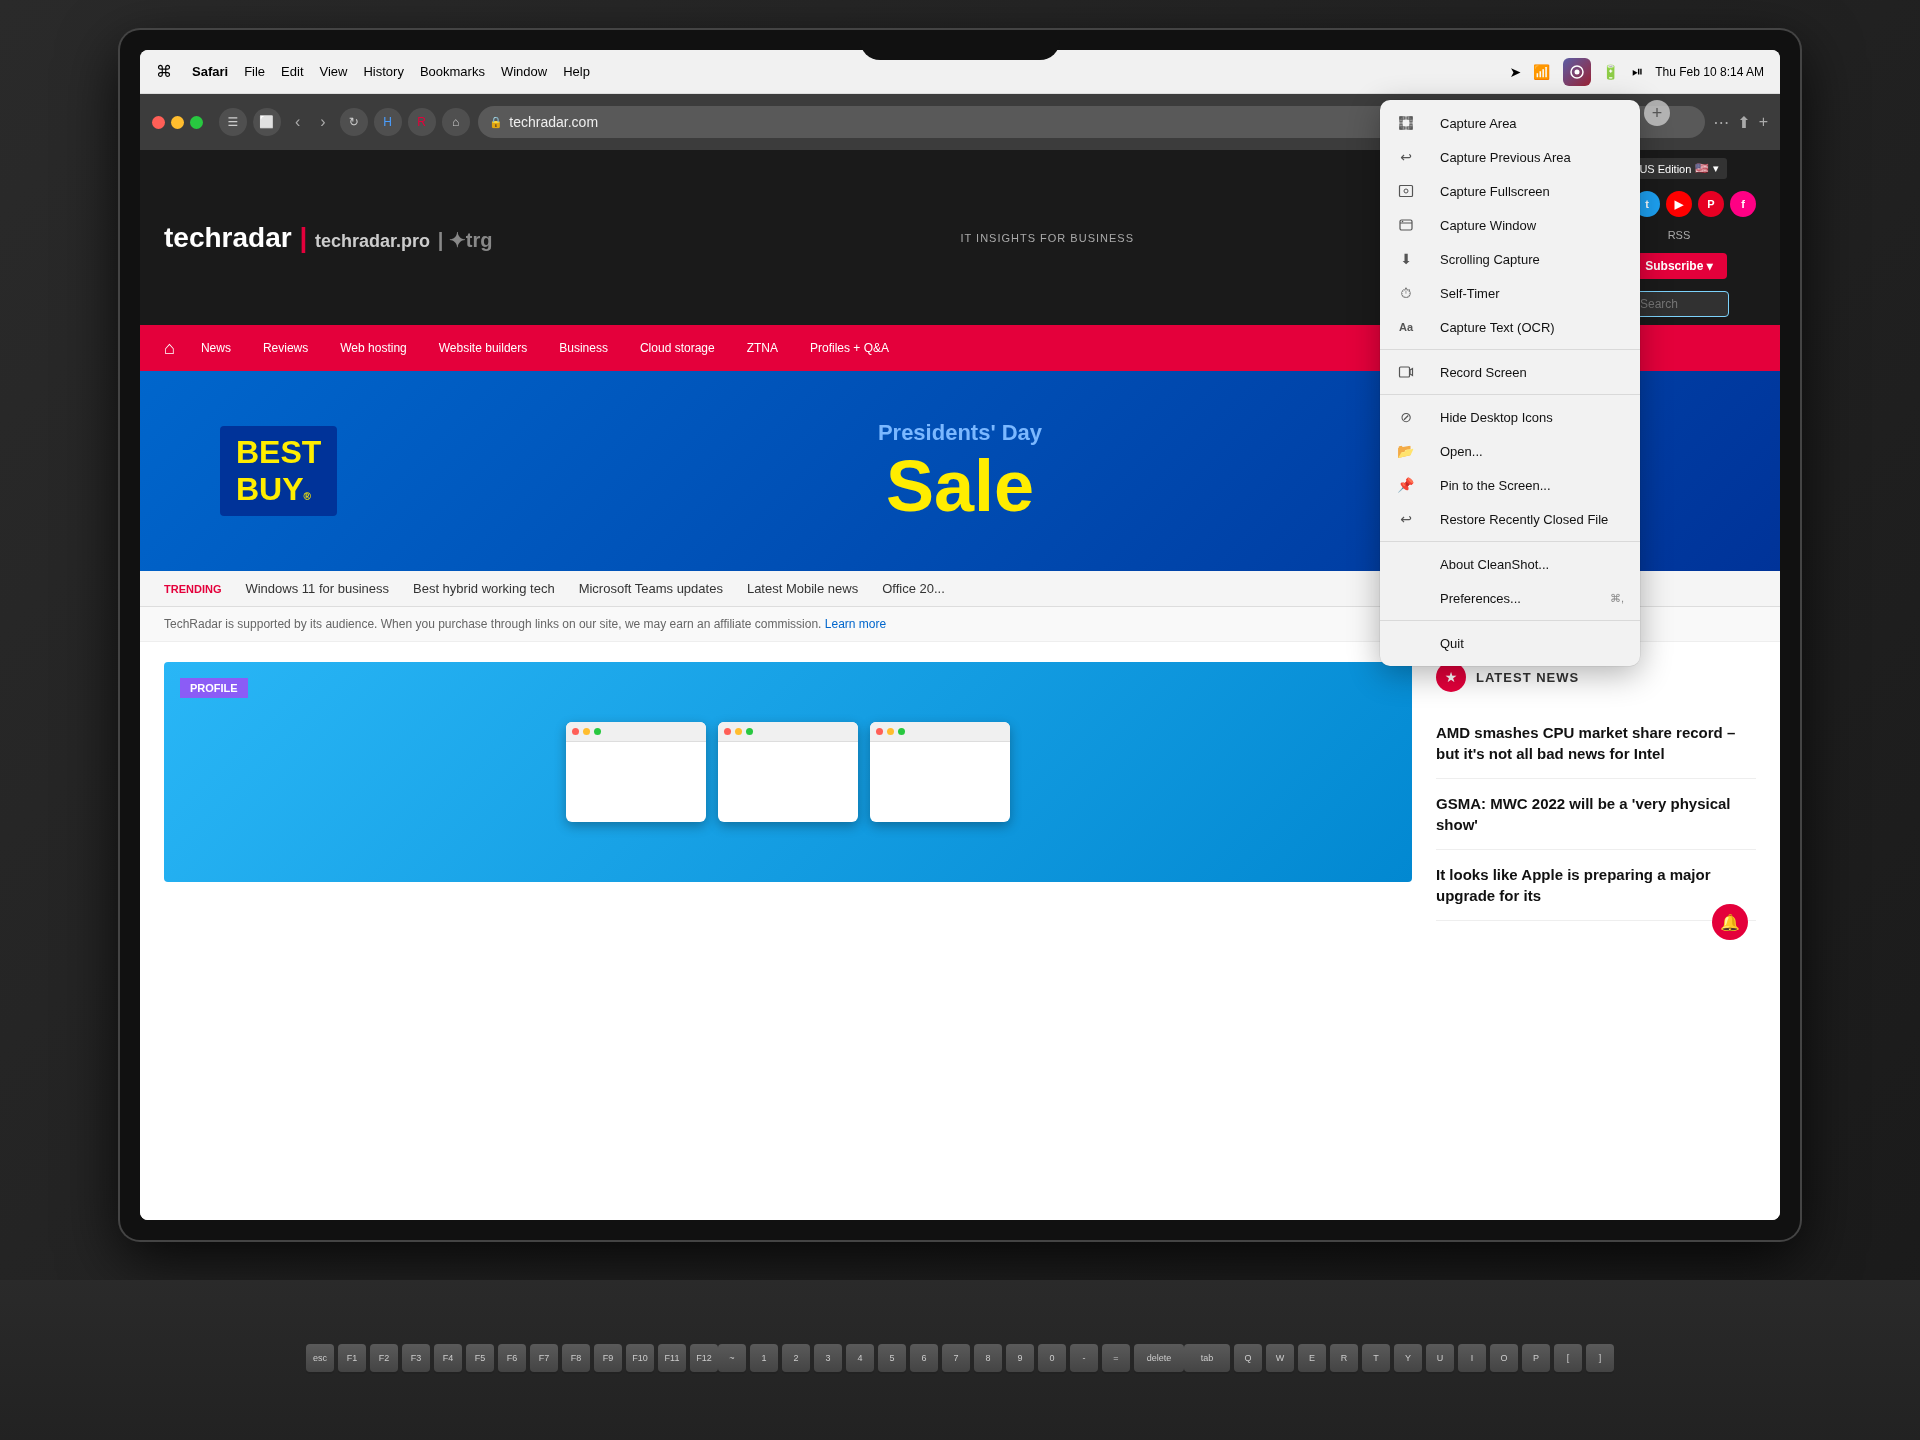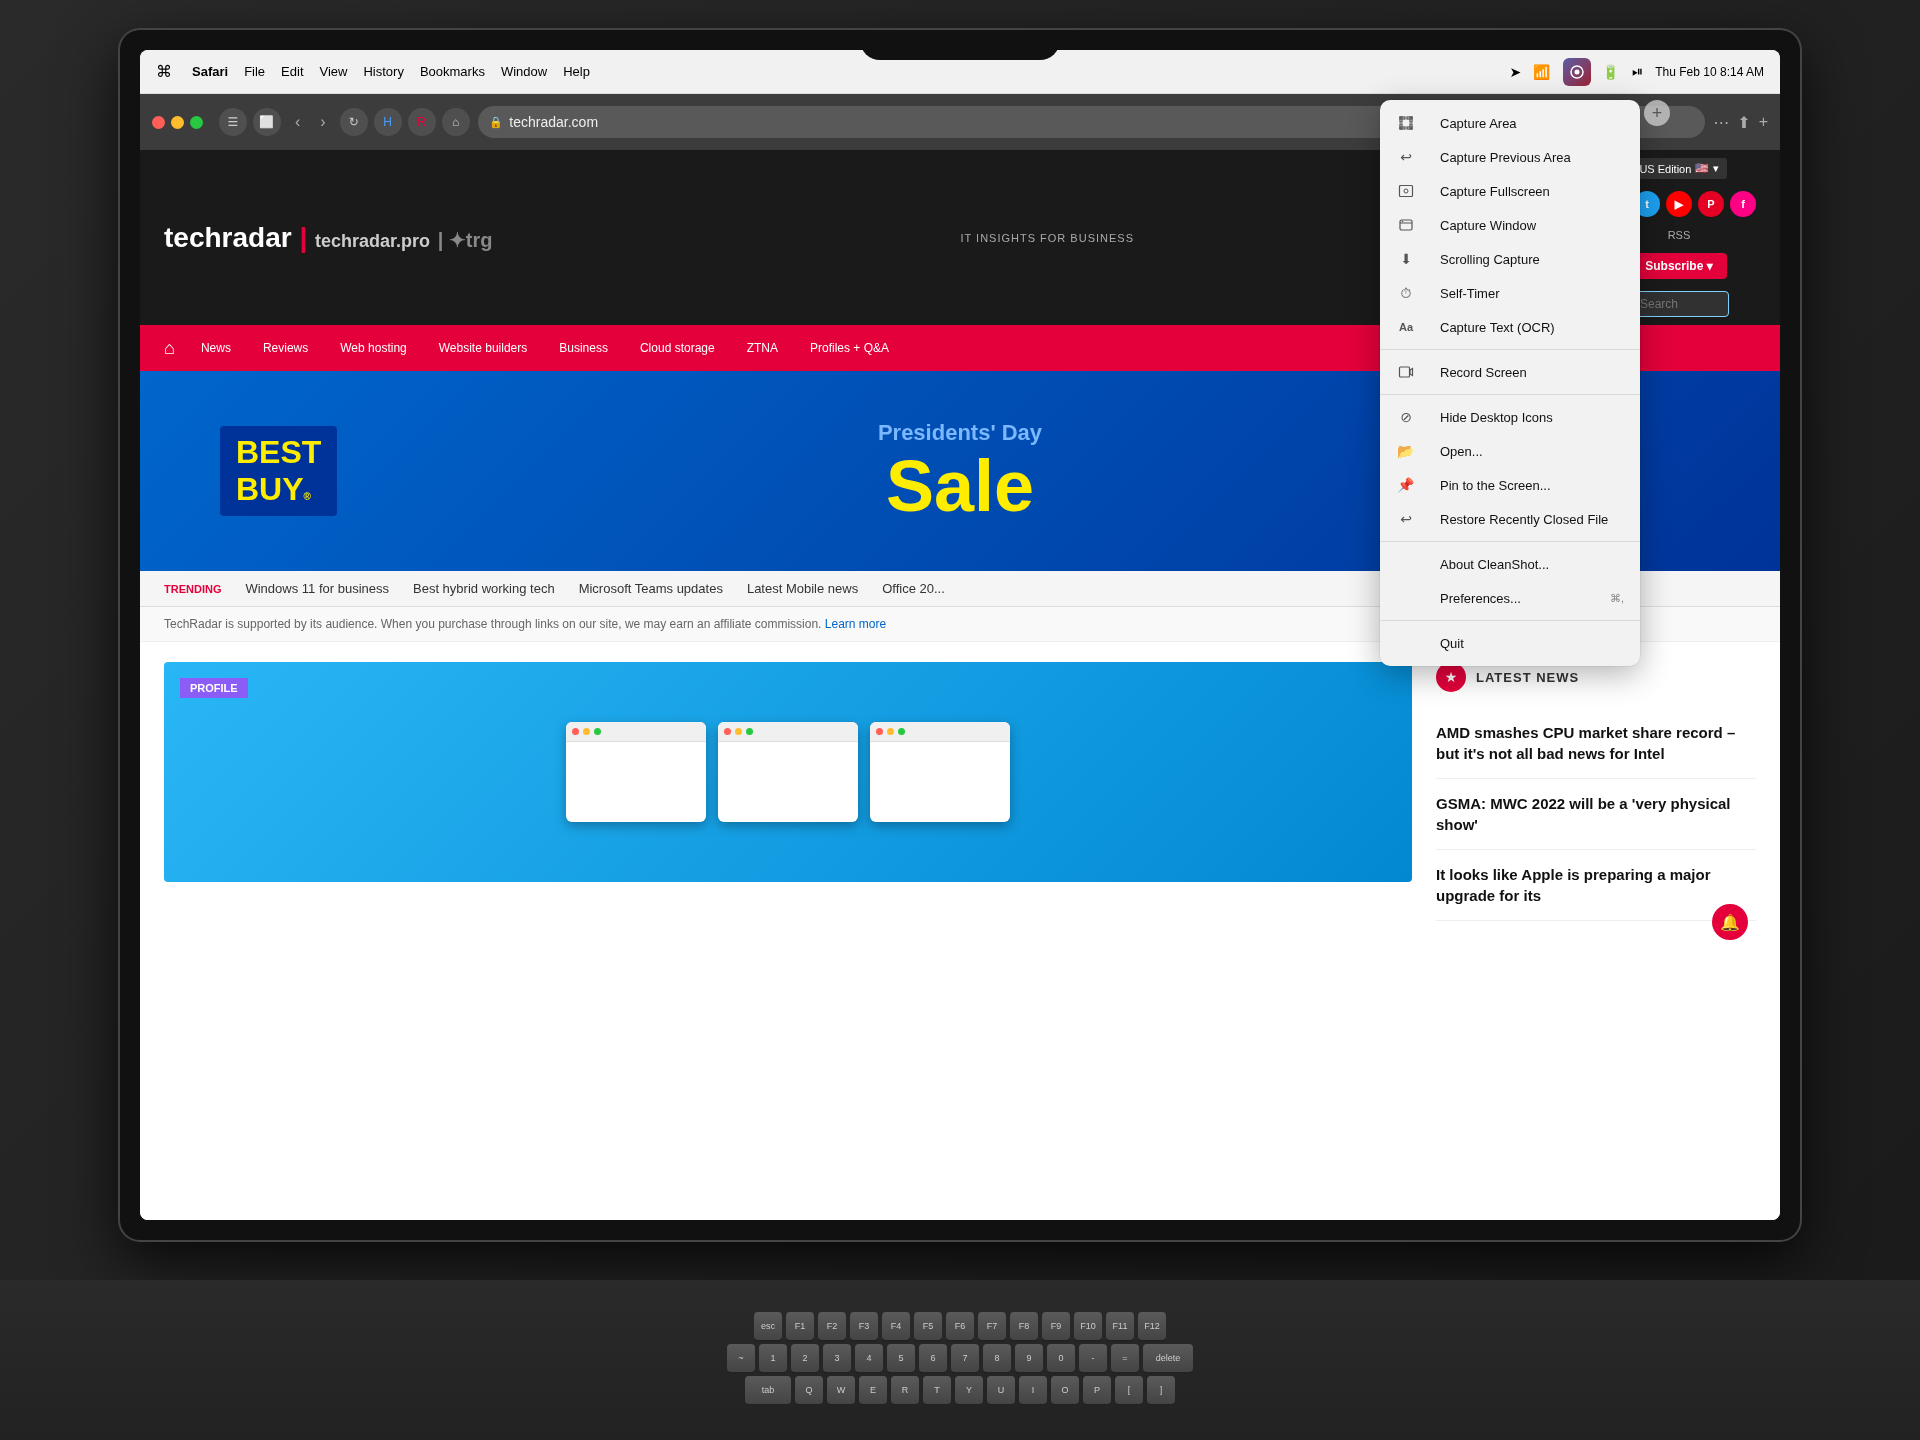--- a/index.html
+++ b/index.html
@@ -593,21 +593,21 @@
 
     
     .keyboard-area {
       position: absolute;
       bottom: 0;
       left: 0;
       right: 0;
       height: 160px;
       background: linear-gradient(to bottom, #2a2a2a, #222);
       display: flex;
-      flex-direction: column;
+      flex-direction: row;
       align-items: center;
       justify-content: center;
       padding: 16px;
     }
 
     .kb-row {
       display: flex;
       gap: 4px;
       margin-bottom: 4px;
     }

